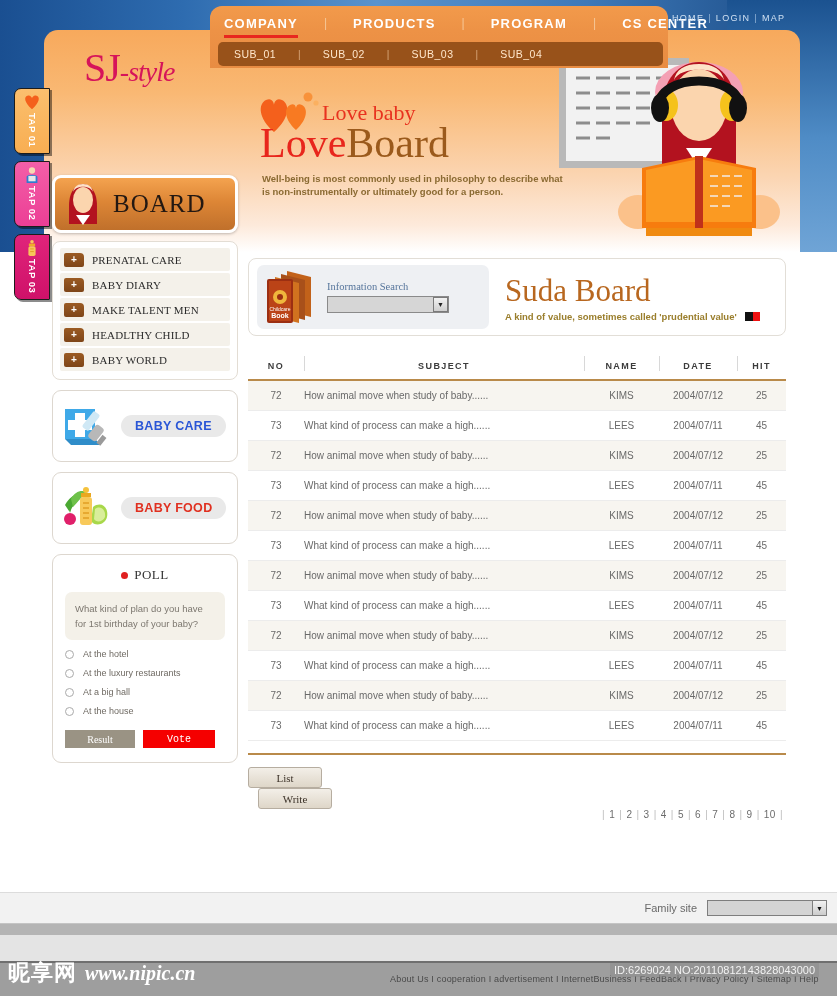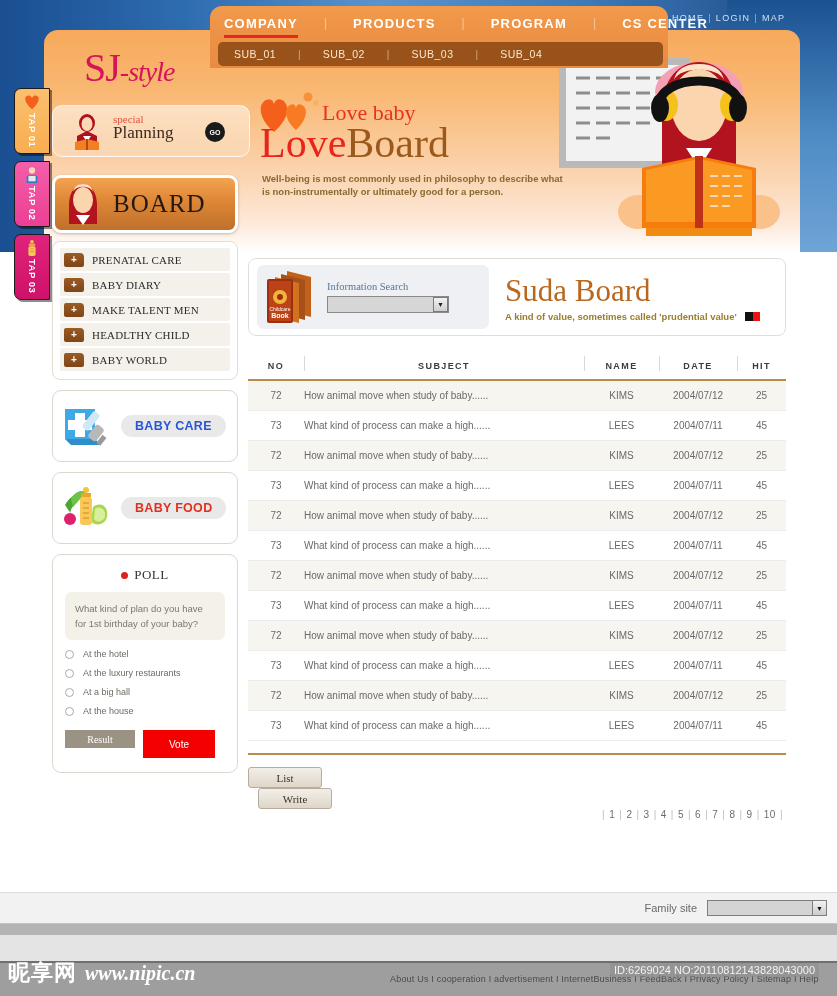--- a/index.html
+++ b/index.html
@@ -193,23 +193,23 @@
     margin-right:9px; flex:none;
   }
   .poll-opt .olabel { font-size:9px; color:#6f6a63; }
   .poll-btns { display:flex; margin-top:14px; gap:8px; }
   .btn-result {
     width:70px; height:18px; background:#9a9384; color:#fff; font-size:10px;
     display:flex; align-items:center; justify-content:center; border:none;
     font-family:"Liberation Serif",serif;
   }
   .btn-vote {
-    width:72px; height:28px; background:#f50000; color:#fff; font-size:10px;
+    width:72px; height:18px; background:#f50000; color:#fff; font-size:10px;
     display:flex; align-items:center; justify-content:center; border:none;
-    font-family:Liberation Sans, sans-serif;
+    font-family:Liberation Mono, monospace;
   }
 
   
   .content { position:absolute; left:248px; top:248px; width:545px; z-index:9; }
 
   .crumbrow { display:flex; align-items:flex-start; }
   .crumb {
     width:288px; padding-top:9px; padding-bottom:8px;
     border-bottom:1px solid #dcdcdc;
     font-size:10px; color:#6f6f6f; letter-spacing:.8px;
@@ -353,35 +353,20 @@
 
 <div class="bg-blue"></div>
 <div class="bg-blue-right"></div>
 
 <div class="panel">
 
   <div class="logo">
     <span class="sj">SJ</span><span class="st">-style</span>
   </div>
 
-  <div class="planning">
-    <svg class="pgirl" viewBox="0 0 36 40">
-      <ellipse cx="18" cy="11" rx="8" ry="9" fill="#b01020"></ellipse>
-      <ellipse cx="18" cy="12" rx="5.5" ry="7" fill="#fbd9b7"></ellipse>
-      <path d="M8 24 L18 19 L28 24 L28 33 L8 33 Z" fill="#b01020"></path>
-      <path d="M14 24 L18 30 L22 24 Z" fill="#fff"></path>
-      <path d="M6 30 L18 27 L30 30 L30 38 L6 38 Z" fill="#f08020"></path>
-      <rect x="17" y="27" width="2" height="11" fill="#c0401a"></rect>
-    </svg>
-    <div class="ptxt">
-      <div class="p1">special</div>
-      <div class="p2">Planning</div>
-    </div>
-    <div class="gobtn">GO</div>
-  </div>
 
   <div class="love">
     <svg class="love-hearts" viewBox="0 0 70 44">
       <path d="M18 42 C2 28 2 14 10 10 C16 7 18 13 18 15 C18 13 20 7 26 10 C34 14 34 28 18 42Z" fill="#f4601c"></path>
       <path d="M40 40 C28 29 28 18 34 15 C39 12.5 40 17 40 18.5 C40 17 41 12.5 46 15 C52 18 52 29 40 40Z" fill="#f87a22"></path>
       <circle cx="52" cy="7" r="4.5" fill="#f8923a"></circle>
       <circle cx="60" cy="13" r="2.6" fill="#fbb060"></circle>
     </svg>
     <div class="love-baby">Love baby</div>
     <div class="love-board">

